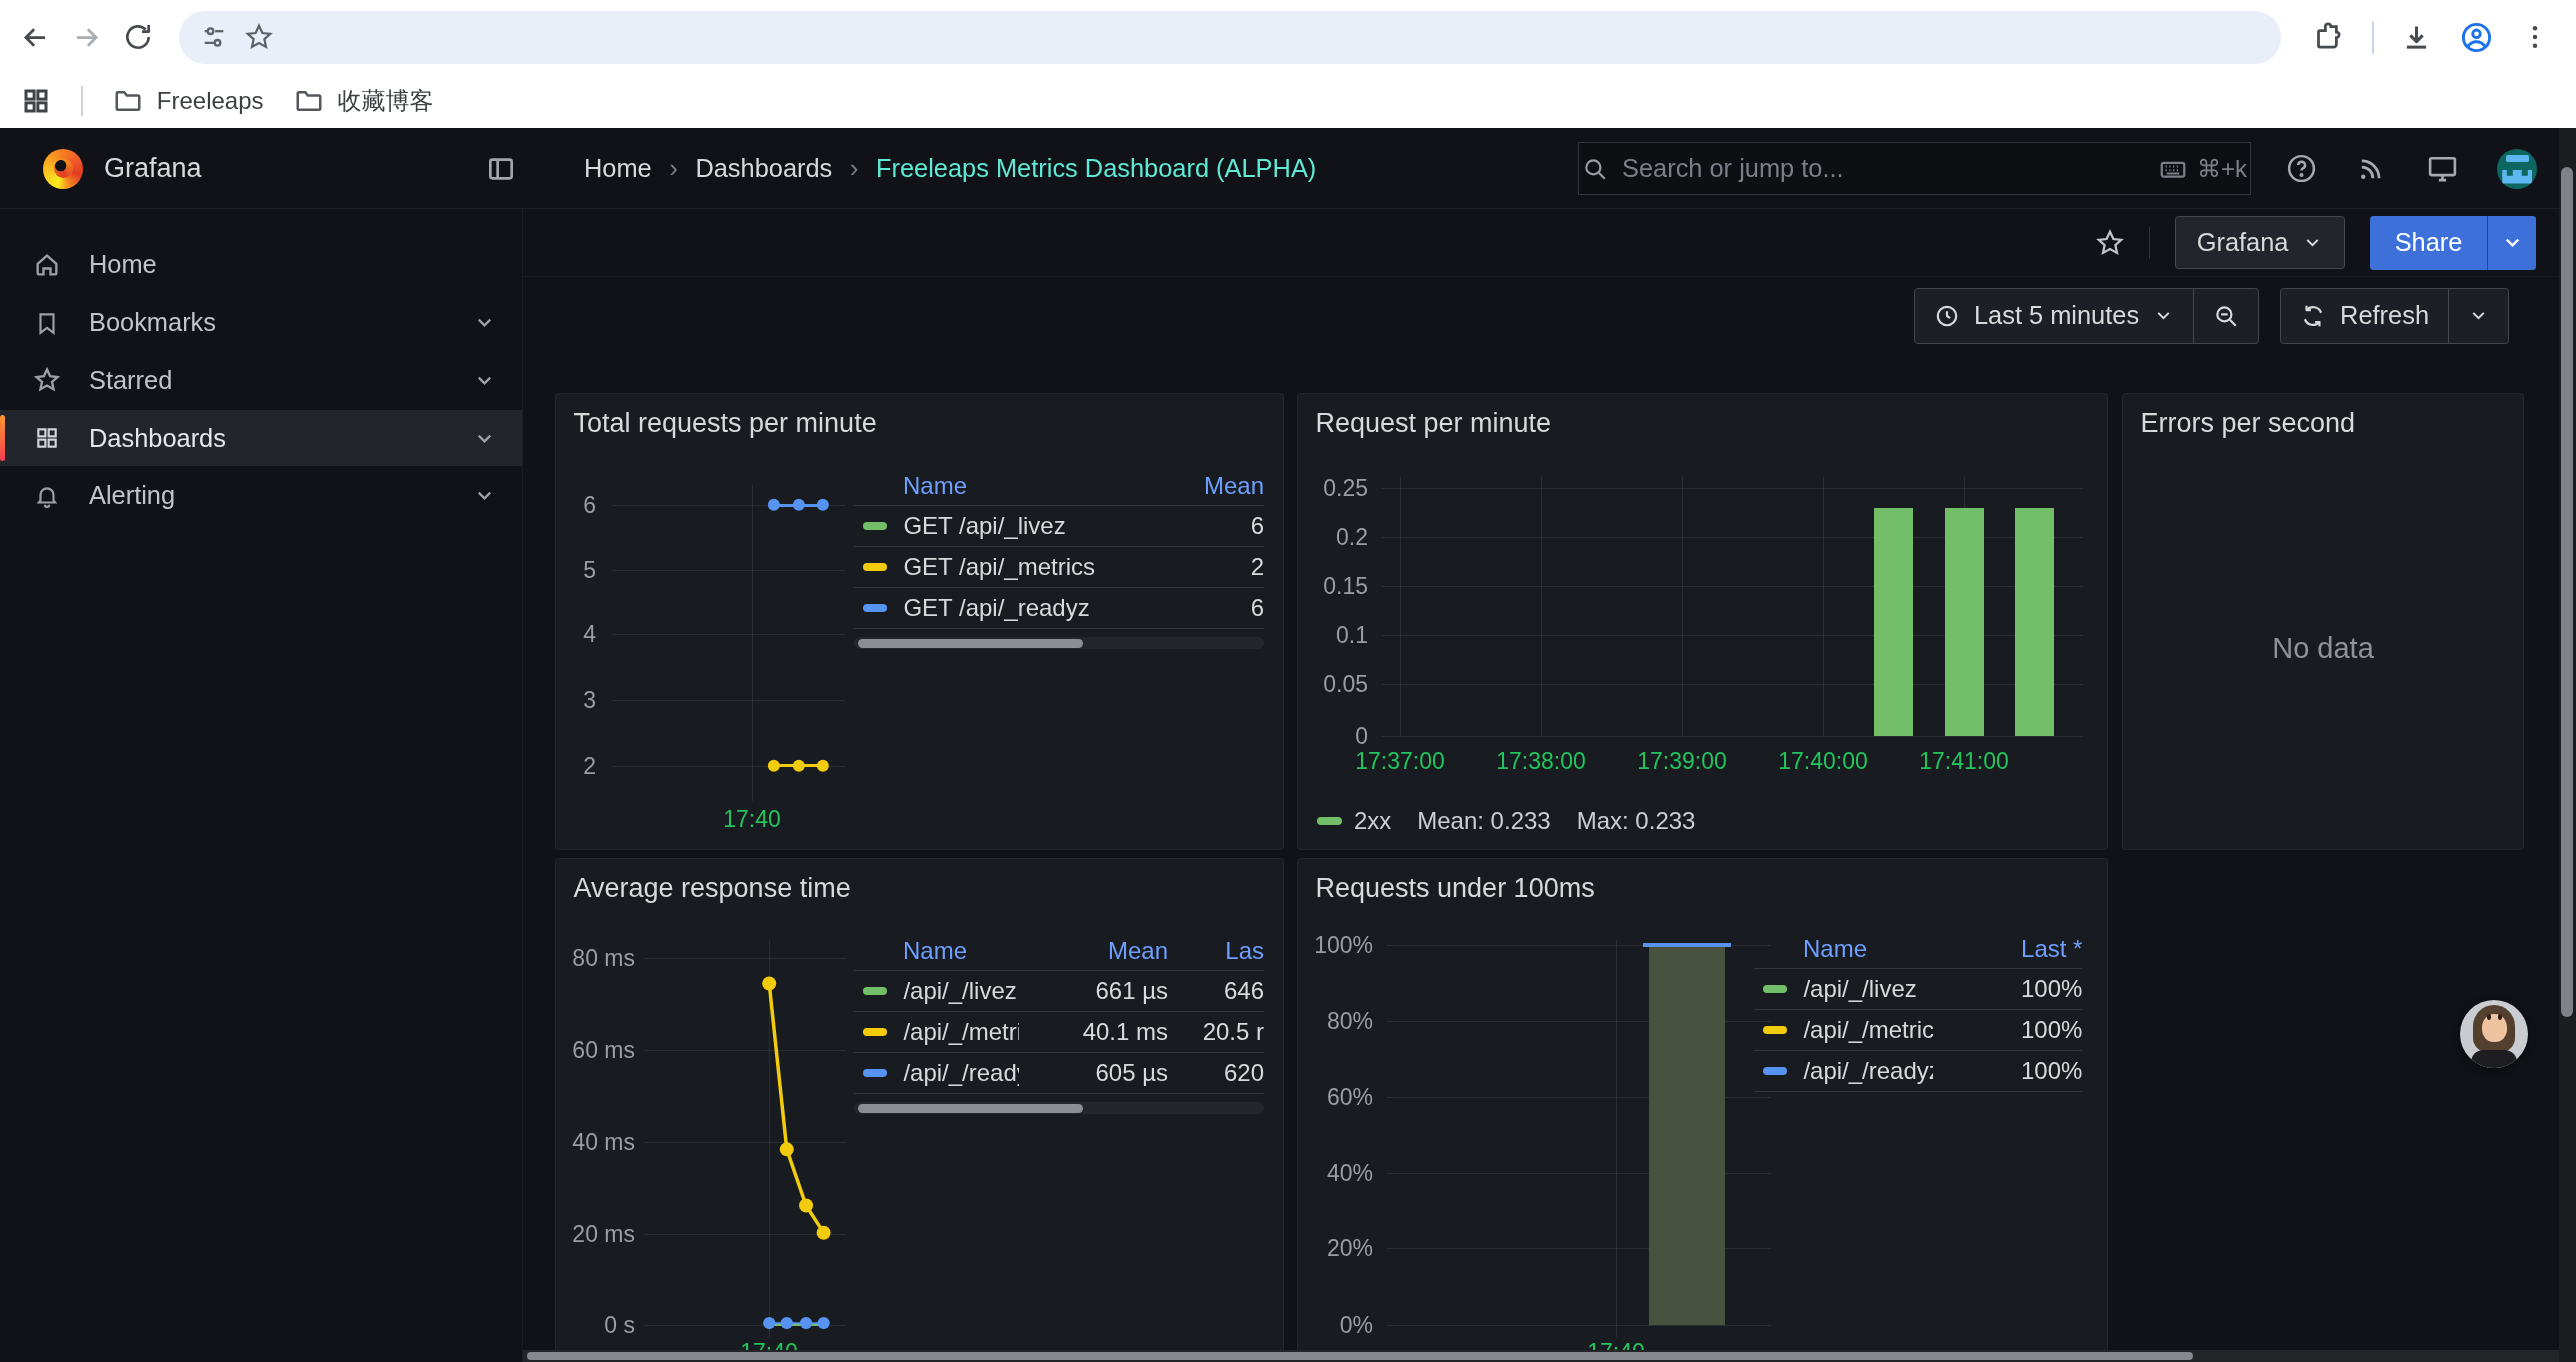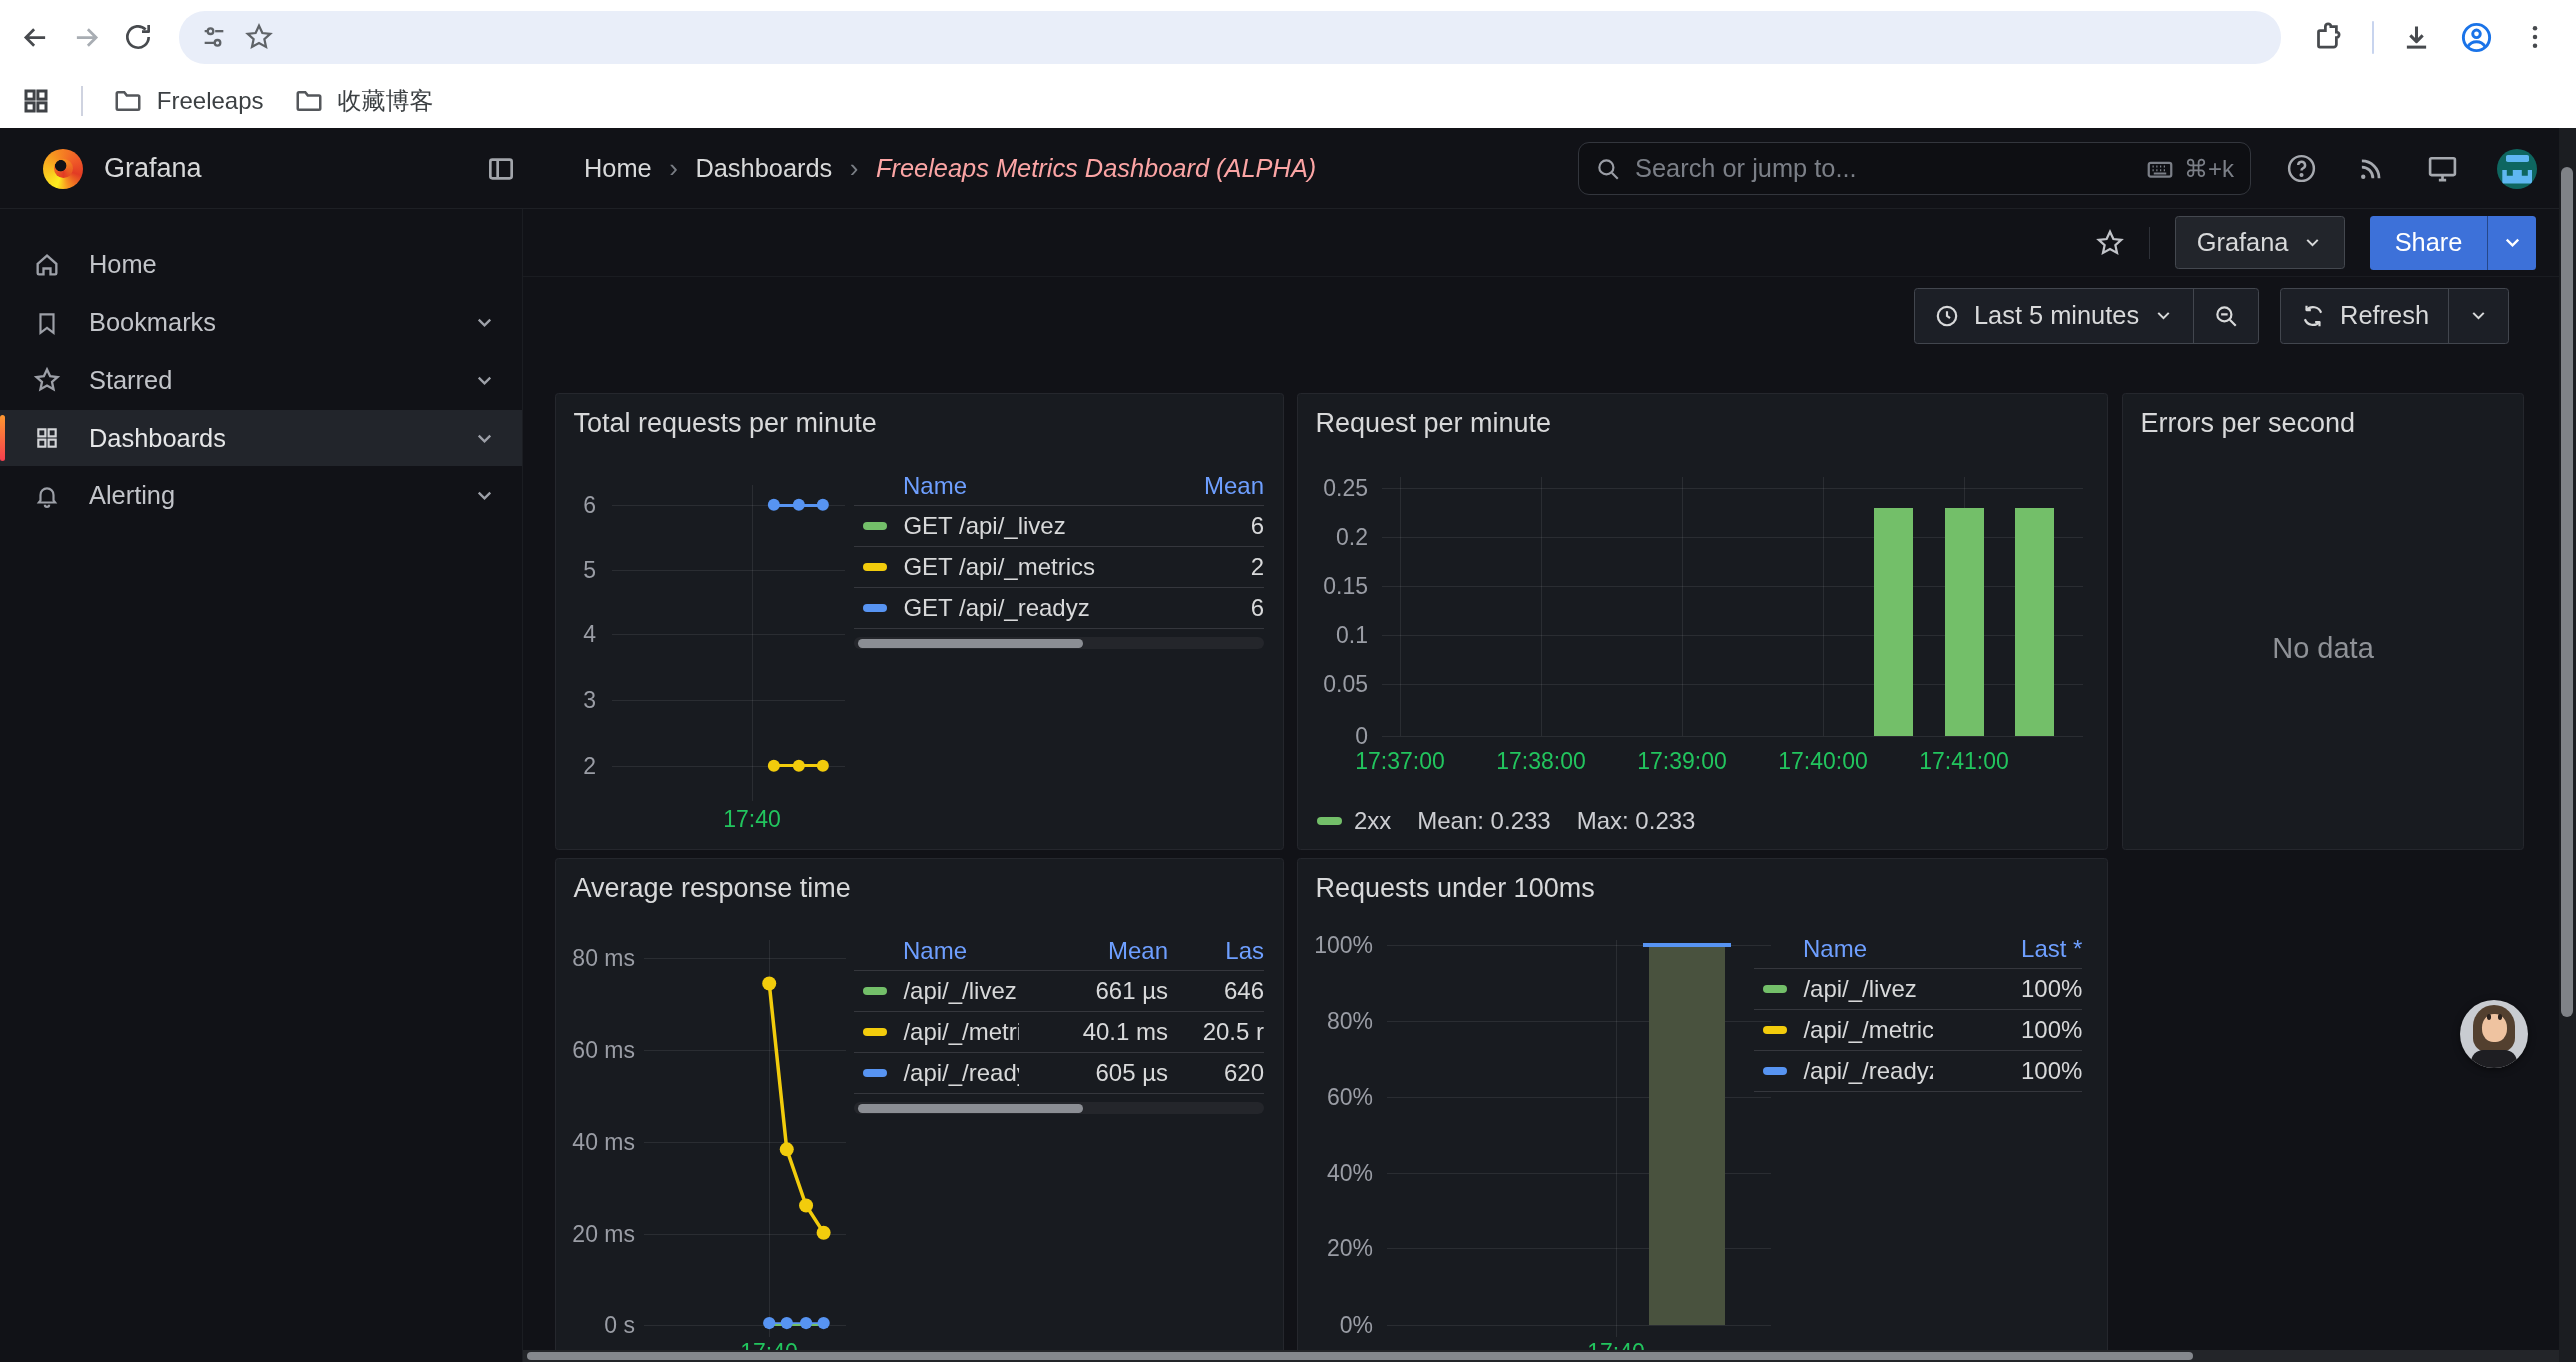--- a/index.html
+++ b/index.html
@@ -29,23 +29,23 @@
            padding:0 23px 0 26px; gap:21px;margin-left:17px; }
   .logo { width:40px; height:40px; border-radius:50%;
           background:conic-gradient(from 200deg,#FCEE1F,#F79420 35%,#F05A28 60%,#E23B24 75%,#F79420 90%,#FCEE1F);
           position:relative; flex:none; }
   .logo::after { content:""; position:absolute; left:10.5px; top:10.5px; width:19px; height:19px; border-radius:50%;
                  background:radial-gradient(circle at 35% 35%, #111217 0 5.3px, transparent 6.1px),
                             conic-gradient(#F79420,#E23B24,#F79420); }
   .brand-name { font-size:27px; font-weight:500; color:#D8D9DA; }
   .collapse-ico { margin-left:auto; color:#A2A5AB; }
   .breadcrumb { position:absolute; left:584px; top:0; height:81px; display:flex; align-items:center; gap:17.5px; font-size:25.4px; }
-  .crumb { color:#D8D9DA; } .crumb.dim { color:#fca5a5;font-style:italic; } .crumb-sep { color:#797D84; font-size:26px; }
+  .crumb { color:#D8D9DA; } .crumb.dim { color:#5eead4; } .crumb-sep { color:#797D84; font-size:26px; }
   .gsearch { position:absolute; left:1578px; top:14px; width:673px; height:53px; background:#0E0F13;
-             border:0.9px solid #33363D; border-radius:11px; display:flex; align-items:center; padding:0 16px; gap:14px; }
+             border:0.9px solid #33363D; border-radius:0; display:flex; align-items:center; padding:0 3px; gap:14px; }
   .gsearch input { background:transparent; border:none; outline:none; color:#C7C8CC; font-size:25.4px; flex:1;
                    font-family:"Liberation Sans",sans-serif; }
   .gsearch input::placeholder { color:#7B7F87; }
   .kbd-hint { display:flex; align-items:center; gap:8.8px; color:#7B7F87; font-size:24px; flex:none; }
   .header-icons { position:absolute; right:39px; top:0; height:81px; display:flex; align-items:center; gap:37px; color:#A6A9AF; }
   .g-avatar { width:40px; height:40px; border-radius:50%; background:#0E6660; position:relative; overflow:hidden; flex:none; }
   .g-avatar .px1 { position:absolute; left:8.8px; top:6.1px; width:23px; height:7px; background:#5FB7F2; border-radius:1.8px; }
   .g-avatar .px2 { position:absolute; left:5.3px; top:21px; width:30px; height:14px; background:#5FB7F2;
                    clip-path:polygon(0 0,15% 0,15% 45%,35% 45%,35% 0,65% 0,65% 45%,85% 45%,85% 0,100% 0,100% 100%,0 100%); }
 

